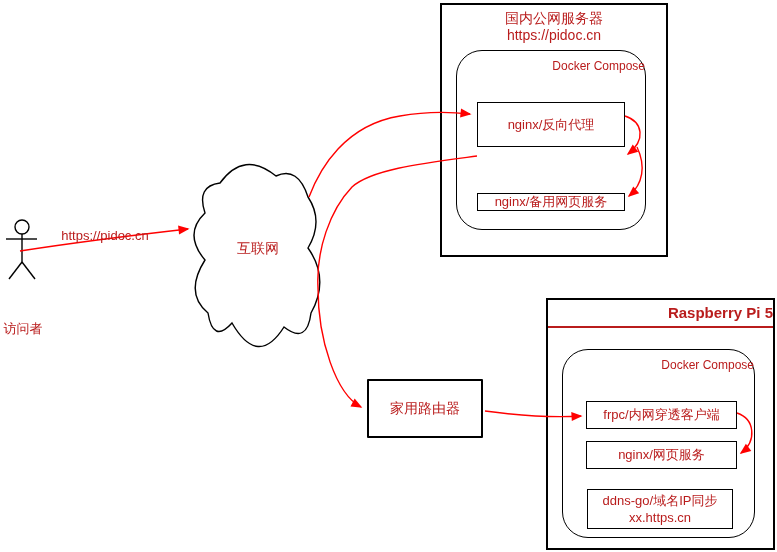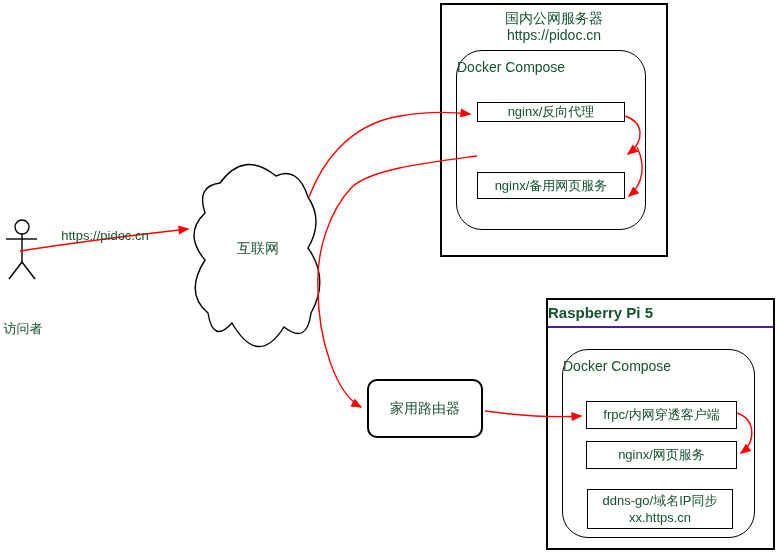--- a/index.html
+++ b/index.html
@@ -1,69 +1,69 @@
 <!DOCTYPE html>
 <html><head>
 <meta charset="utf-8">
 <style>
   html,body { margin:0; padding:0; background:#fff; }
   .canvas {
     position:relative; width:777px; height:552px; background:#ffffff;
-    font-family:"Liberation Sans", sans-serif; color:#14532d; overflow:hidden;
+    font-family:"Liberation Sans", sans-serif; color:#b91c1c; overflow:hidden;
   }
   .abs { position:absolute; box-sizing:border-box; }
   .outer-box { border:2px solid #000; background:#fff; }
   .rounded-box { border:1.5px solid #000; border-radius:26px; background:#fff; }
   .svc {
     border:1.5px solid #000; background:#fff;
     display:flex; align-items:center; justify-content:center;
     font-size:13px; white-space:nowrap;
   }
   .svc-col { flex-direction:column; line-height:17px; }
   .title-2line { text-align:center; font-size:14px; line-height:17px; padding-top:5px; }
-  .dc-title { text-align:left; font-size:14px; padding-top:8px; }
+  .dc-title { text-align:right; font-size:12px; padding-top:8px; }
   .rasp-title {
-    height:26px; line-height:26px; border-bottom:2px solid #4c1d95;
-    text-align:left; font-weight:bold; font-size:15px;
+    height:26px; line-height:26px; border-bottom:2px solid #b91c1c;
+    text-align:right; font-weight:bold; font-size:15px;
   }
   .float-label { position:absolute; font-size:13px; text-align:center; z-index:40; }
   .internet-label { font-size:14px; }
   svg.overlay { position:absolute; left:0; top:0; z-index:30; pointer-events:none; }
 </style>
 </head>
 <body>
 
 <div class="canvas">
 
   <div class="abs outer-box" style="left:440px; top:3px; width:228px; height:254px;">
     <div class="title-2line">
       <div>国内公网服务器</div>
       <div>https://pidoc.cn</div>
     </div>
   </div>
   <div class="abs rounded-box" style="left:456px; top:50px; width:190px; height:180px;">
     <div class="dc-title">Docker Compose</div>
   </div>
-  <div class="abs svc" style="left:477px; top:102px; width:148px; height:20px;">nginx/反向代理</div>
-  <div class="abs svc" style="left:477px; top:172px; width:148px; height:27px;">nginx/备用网页服务</div>
+  <div class="abs svc" style="left:477px; top:102px; width:148px; height:45px;">nginx/反向代理</div>
+  <div class="abs svc" style="left:477px; top:193px; width:148px; height:18px;">nginx/备用网页服务</div>
 
   <div class="abs outer-box" style="left:546px; top:298px; width:229px; height:252px;">
     <div class="rasp-title">Raspberry Pi 5</div>
   </div>
   <div class="abs rounded-box" style="left:562px; top:349px; width:193px; height:189px;">
     <div class="dc-title">Docker Compose</div>
   </div>
   <div class="abs svc" style="left:586px; top:441px; width:151px; height:28px;">nginx/网页服务</div>
   <div class="abs svc" style="left:586px; top:401px; width:151px; height:28px;">frpc/内网穿透客户端</div>
   <div class="abs svc svc-col" style="left:587px; top:489px; width:146px; height:40px;">
     <span>ddns-go/域名IP同步</span>
     <span>xx.https.cn</span>
   </div>
 
-  <div class="abs svc" style="left:367px; top:379px; width:116px; height:59px; border-width:2px; border-radius:10px; font-size:14px;">家用路由器</div>
+  <div class="abs svc" style="left:367px; top:379px; width:116px; height:59px; border-width:2px; border-radius:1px; font-size:14px;">家用路由器</div>
 
   <div class="float-label" style="left:0px; top:284px; width:46px;margin-top:36px;">访问者</div>
   <div class="float-label" style="left:49px; top:228px; width:112px;">https://pidoc.cn</div>
   <div class="float-label internet-label" style="left:226px; top:240px; width:64px;">互联网</div>
 
   <svg class="overlay" width="777" height="552" viewBox="0 0 777 552">
     <defs>
       <marker id="arr" markerUnits="userSpaceOnUse" markerWidth="13" markerHeight="11" refX="10" refY="5" orient="auto">
         <path d="M0.5,0.5 L11.5,5 L0.5,9.5 Z" fill="#ff0000"></path>
       </marker>

